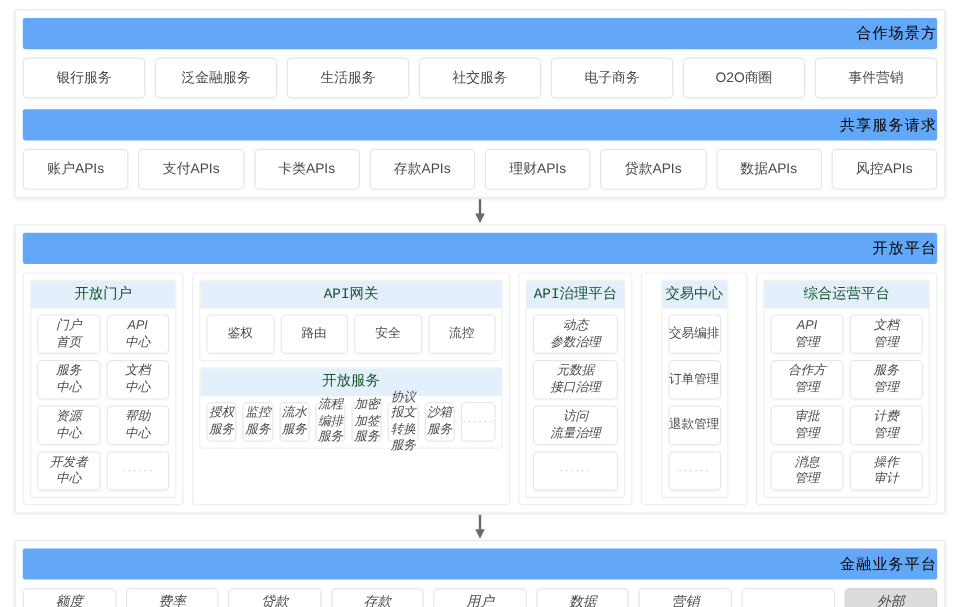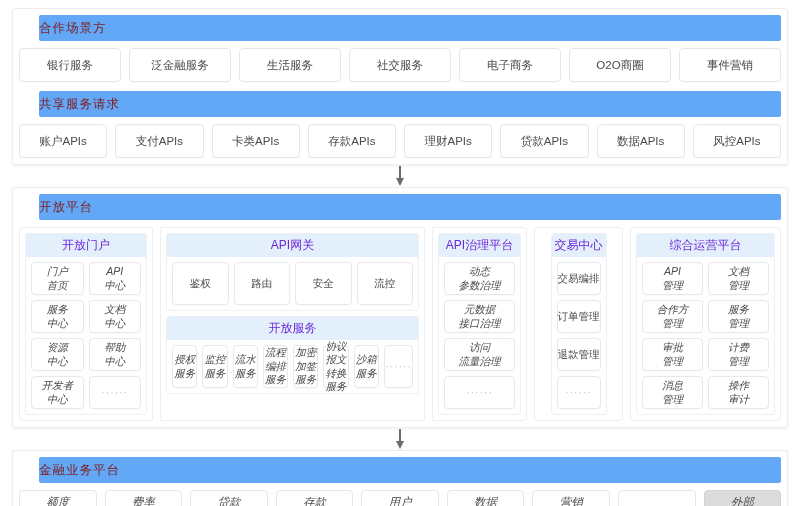--- a/index.html
+++ b/index.html
@@ -19,28 +19,27 @@
   
   .section {
     background: #ffffff;
     border: 1px solid #ececec;
     border-radius: 3px;
     box-shadow: 0 1px 3px rgba(0,0,0,0.07);
     padding: 6px;
   }
   .band {
     background: #63a8f7;
-    color: #7f1d1d;
-    text-align: left;
+    color: #000000;
+    text-align: right;
     font-size: 12.5px;
     line-height: 26px;
     height: 26px;
     border-radius: 2px;
     letter-spacing: 1px;
-    margin-left: 20px;
   }
   .chip-row {
     display: flex;
     gap: 8px;
     margin-top: 7px;
   }
   .chip {
     flex: 1 1 0;
     height: 34px;
     border: 1px solid #e4e6ea;
@@ -98,46 +97,47 @@
   .col-ops      { flex: 0 0 151px; }
 
   .panel {
     background: #ffffff;
     border: 1px solid #eef1f4;
     border-radius: 3px;
     padding: 0 0 5px 0;
   }
   .panel-hd {
     background: #e3effb;
-    color: #6d28d9;
+    color: #14532d;
     font-size: 12px;
     text-align: center;
     line-height: 23px;
     height: 23px;
     border-radius: 2px 2px 0 0;
+    font-family: Liberation Mono, monospace;
   }
   .panel-bd {
     padding: 5px 5px 0 5px;
     display: flex;
     flex-wrap: wrap;
     gap: 5px;
   }
   .cell {
     border: 1px solid #e6e8eb;
     border-radius: 4px;
     background: #ffffff;
     display: flex; align-items: center; justify-content: center;
     font-size: 10.5px;
     color: #4a4a4a;
     text-align: center;
     line-height: 1.28;
     box-shadow: 0 1px 1px rgba(0,0,0,0.02);
   }
   .cell.half { flex: 0 0 calc(50% - 2.5px); height: 33px; }
-  .cell.quarter { flex: 1 1 0; height: 43px; }
+  .cell.quarter { flex: 1 1 0; height: 33px; }
   .cell.dots { color: #c3c6cb; letter-spacing: 1px; }
 
   .stack { display: flex; flex-direction: column; gap: 5px; padding: 5px 5px 0 5px; }
   .stack .cell { height: 33px; }
 
   
   .bottom-chip {
     flex: 1 1 0;
     height: 40px;
     border: 1px solid #e4e6ea;

